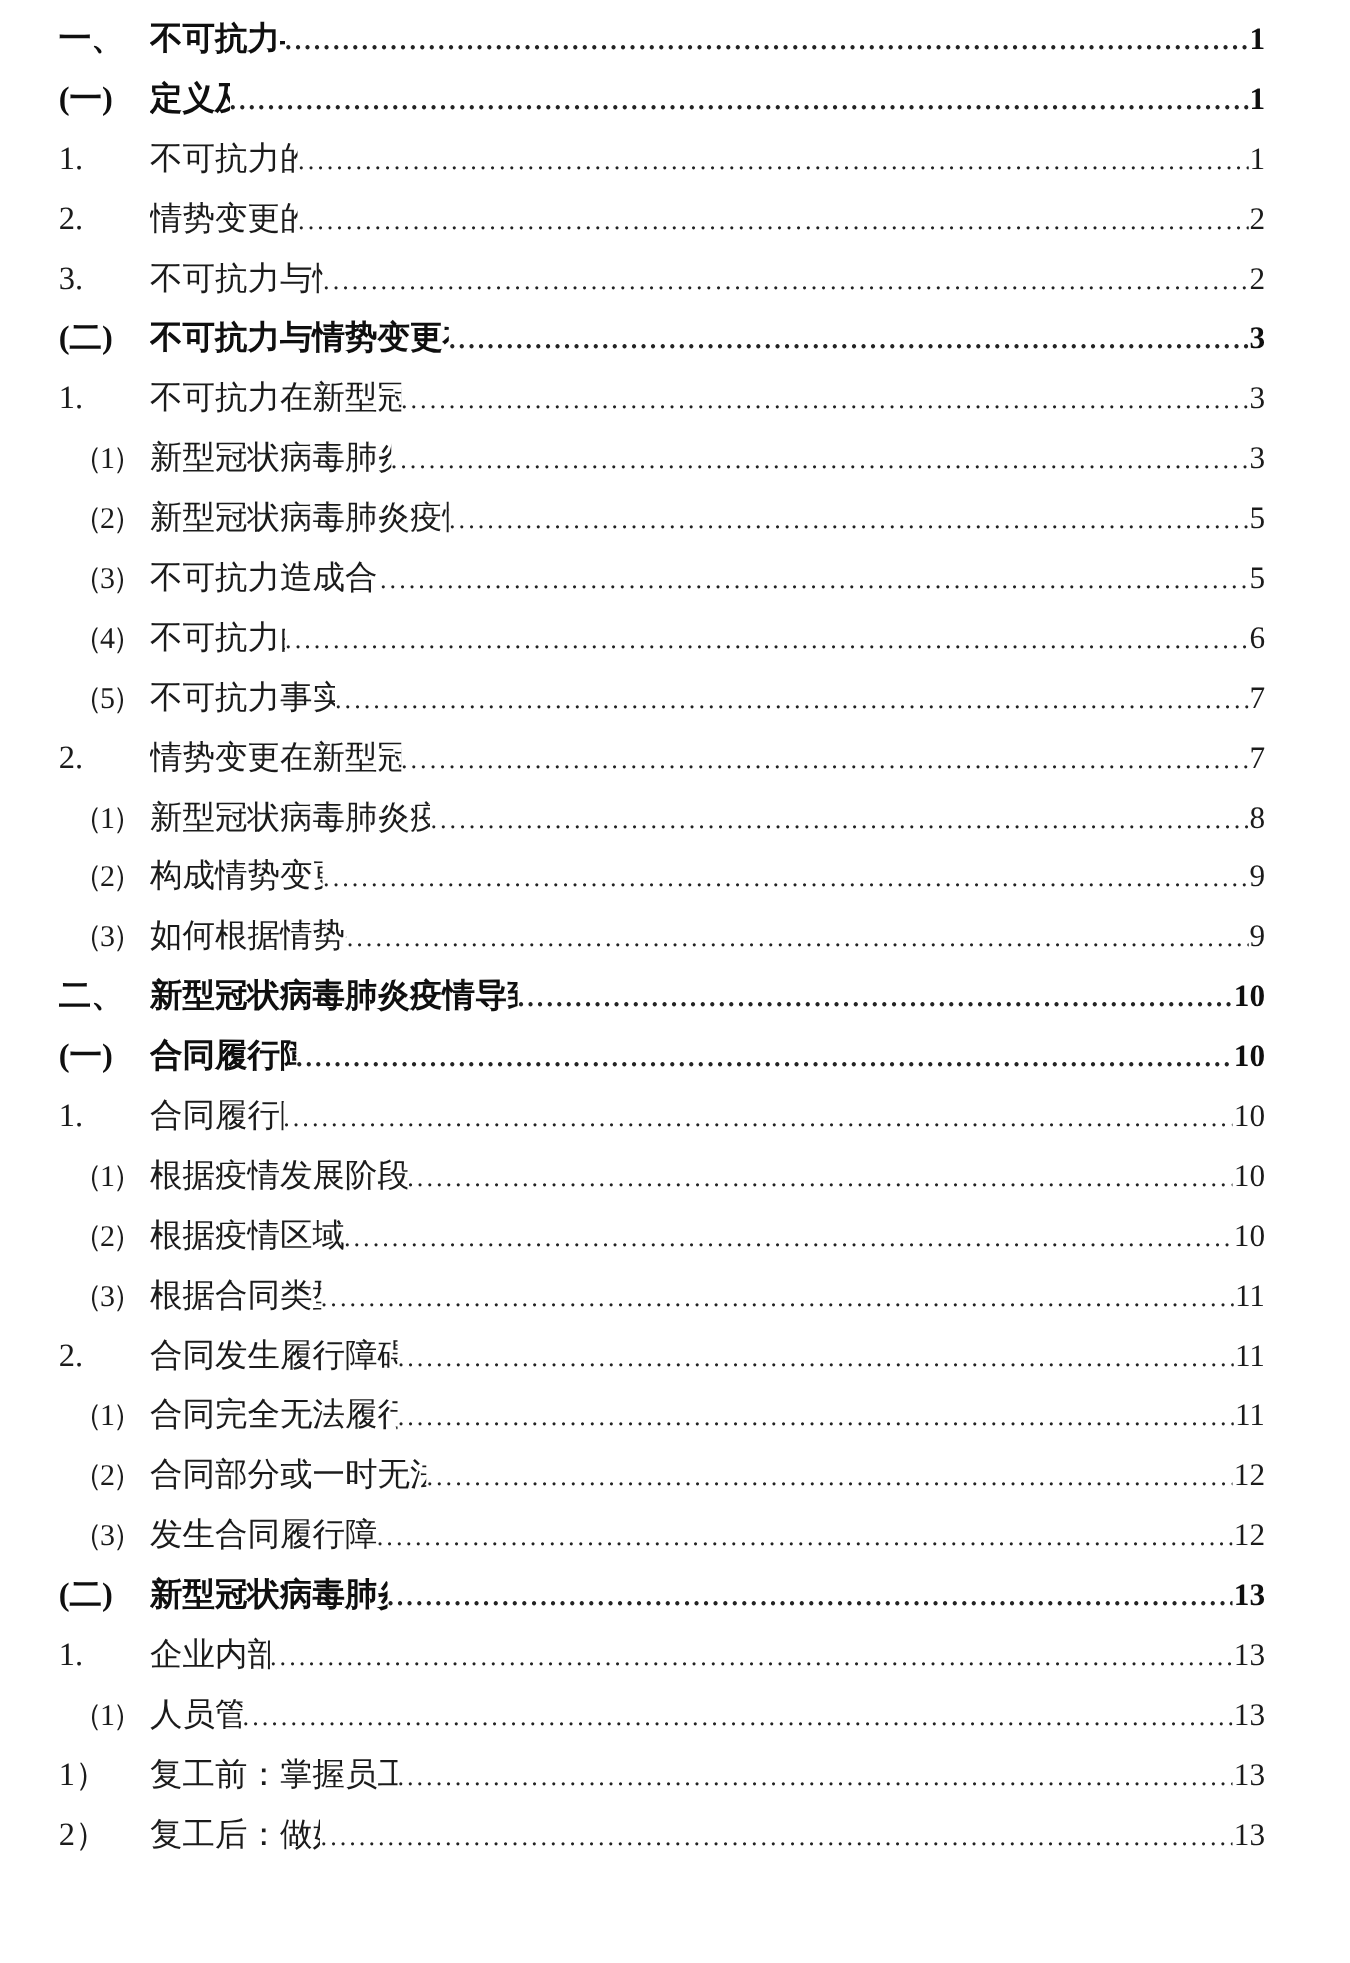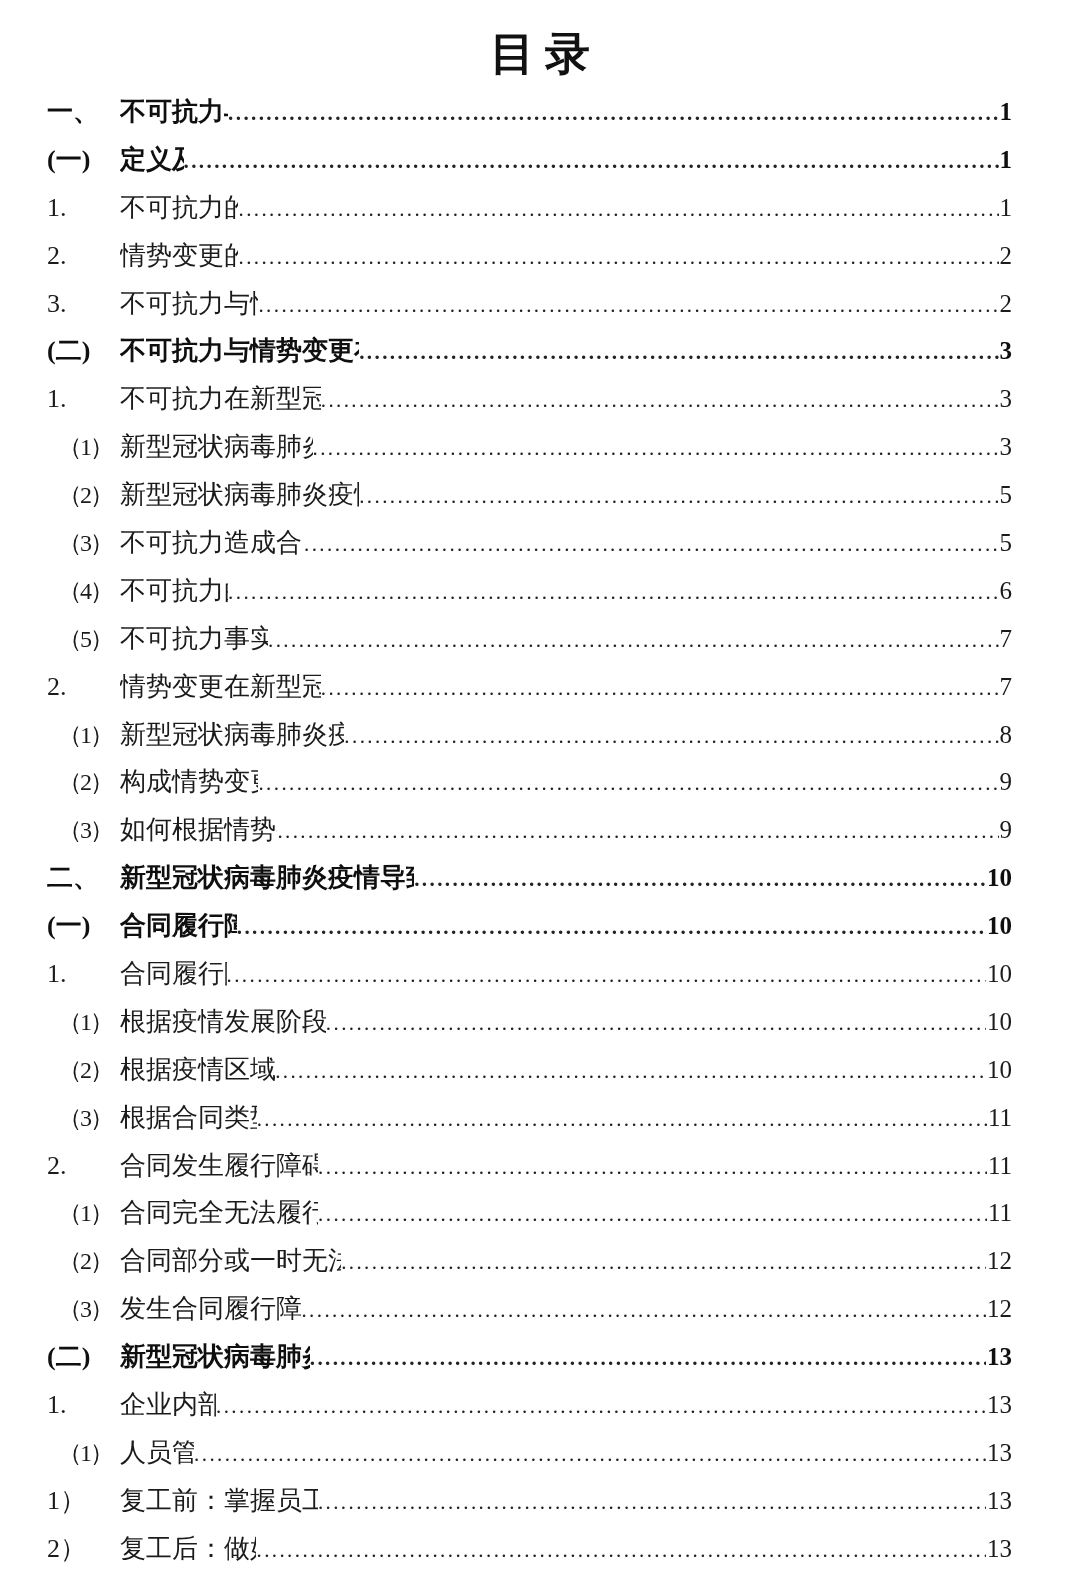--- a/index.html
+++ b/index.html
@@ -69,21 +69,20 @@
     padding-left: 1px;
   }
   .row.h1, .row.h2 { font-weight: 700; color: #0f0f0f; }
   .row.h1 .dots, .row.h2 .dots { font-weight: 700; }
   .row.body, .row.sub { font-weight: 400; }
 </style>
 </head>
 <body>
 
 <div class="page">
-  <h1 class="title">目录</h1>
   <div class="toc" id="toc">
       <div class="row h1">
         <span class="lbl">一、</span>
         <span class="txt">不可抗力与情势变更</span>
         <span class="dots"></span>
         <span class="pg">1</span>
       </div>
       <div class="row h2">
         <span class="lbl">(一)</span>
         <span class="txt">定义及区别</span>

